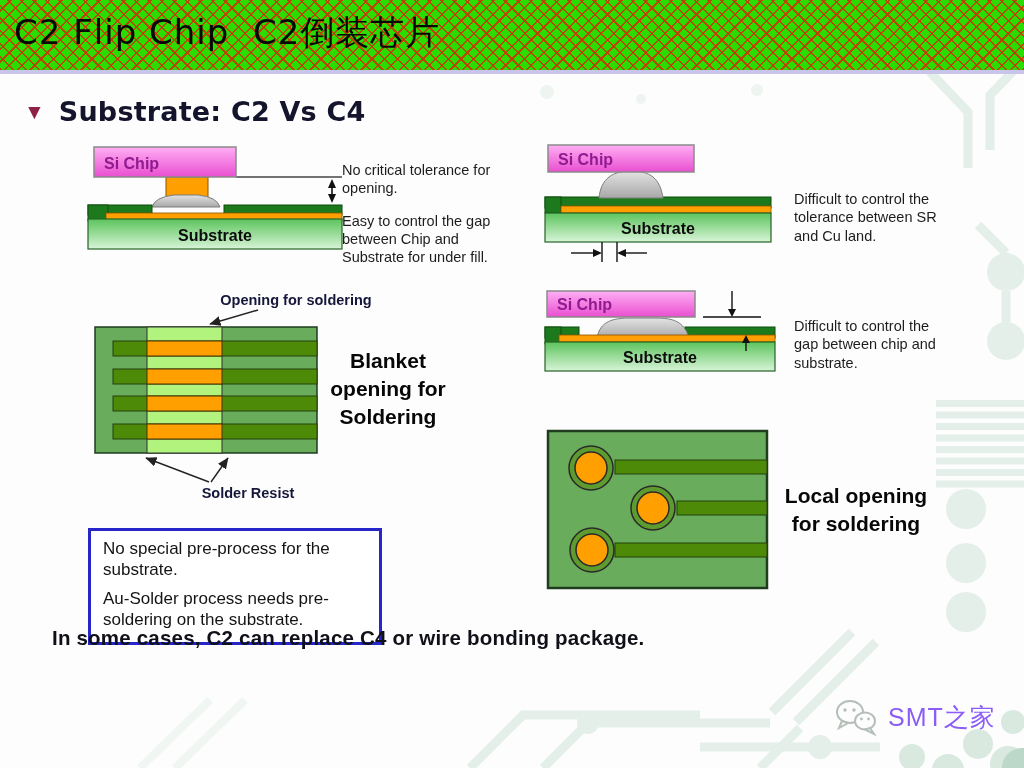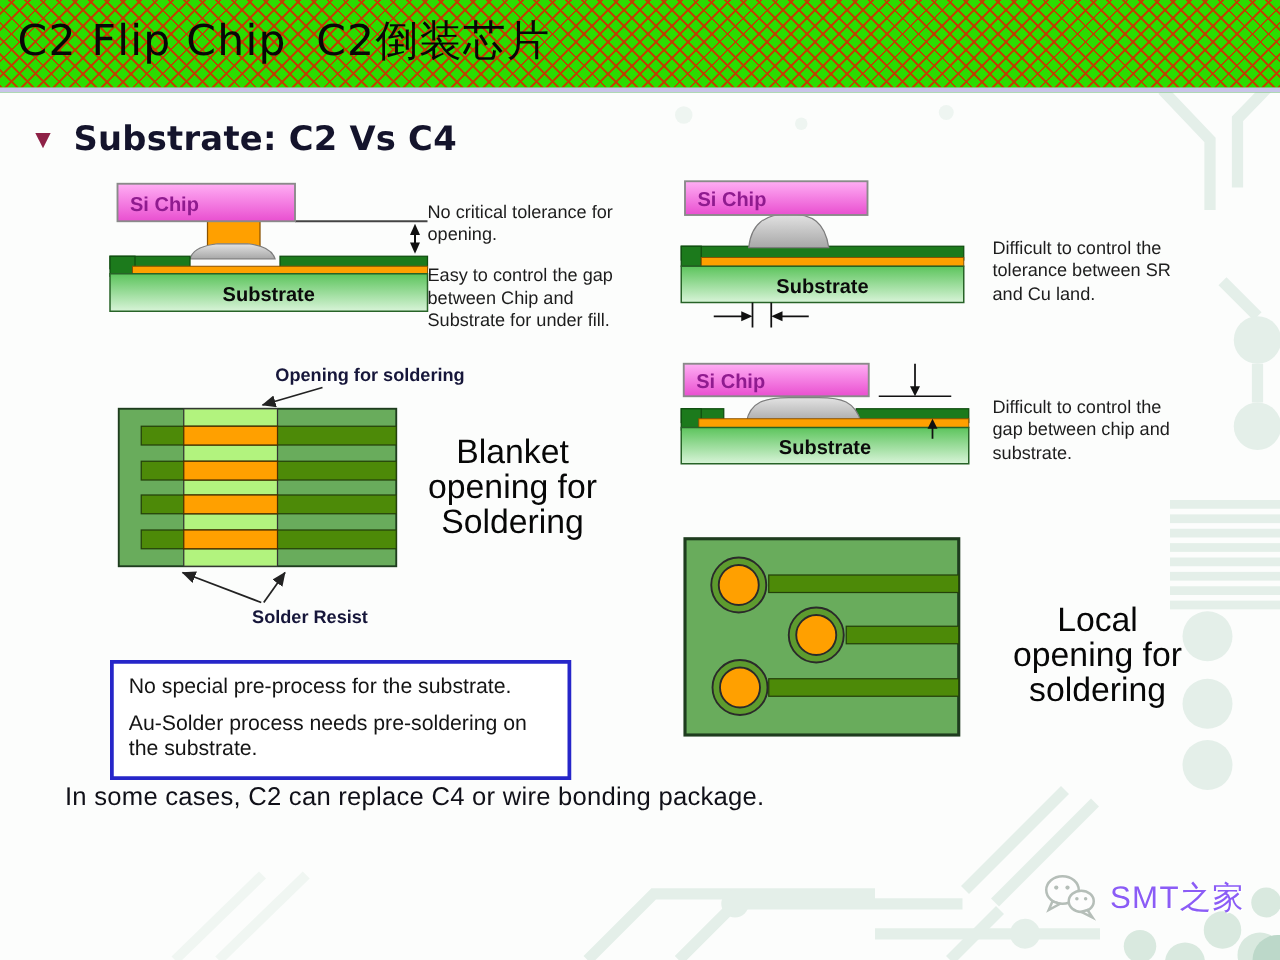--- a/index.html
+++ b/index.html
@@ -25,28 +25,28 @@
   
   #heading{left:24px;top:96px;display:flex;align-items:center;gap:14px;}
   #heading .bullet{color:#8e2146;font-size:21px;line-height:1;}
   #heading .txt{color:#14142c;font-size:27px;font-weight:600;
     font-family:"DejaVu Sans","Liberation Sans",sans-serif;letter-spacing:.2px;}
 
   .note{color:#1d1d1d;font-size:14.5px;line-height:1.26;font-weight:500;}
   .note p{margin:14px;}
   .note p + p{margin-top:11px;}
 
-  .caption{color:#070707;font-size:27px;line-height:28px;font-weight:400;text-align:center;padding-left:22px;}
-
-  #note-box{left:88px;top:528px;width:369px;box-sizing:border-box;
+  .caption{color:#070707;font-size:21px;line-height:28px;font-weight:700;text-align:center;}
+
+  #note-box{left:88px;top:528px;width:294px;box-sizing:border-box;
     border:3px solid #2626c9;background:#ffffff;padding:8px 12px 11px 12px;}
   #note-box p{margin:0;font-size:17px;color:#141414;line-height:1.22;}
   #note-box p + p{margin-top:9px;}
 
-  #conclusion{left:52px;top:626px;font-size:20.5px;color:#101018;font-weight:400;
+  #conclusion{left:52px;top:626px;font-size:20.5px;color:#101018;font-weight:700;
     letter-spacing:.2px;}
 
   #watermark{left:834px;top:697px;display:flex;align-items:center;gap:8px;}
   #watermark .wm-text{font-size:25px;color:#8b5cf6;font-weight:500;
     text-shadow:1px 1px 0 #ffffff;letter-spacing:1px;}
 </style>
 </head>
 <body>
 
 <svg width="0" height="0" style="position:absolute" aria-hidden="true">

